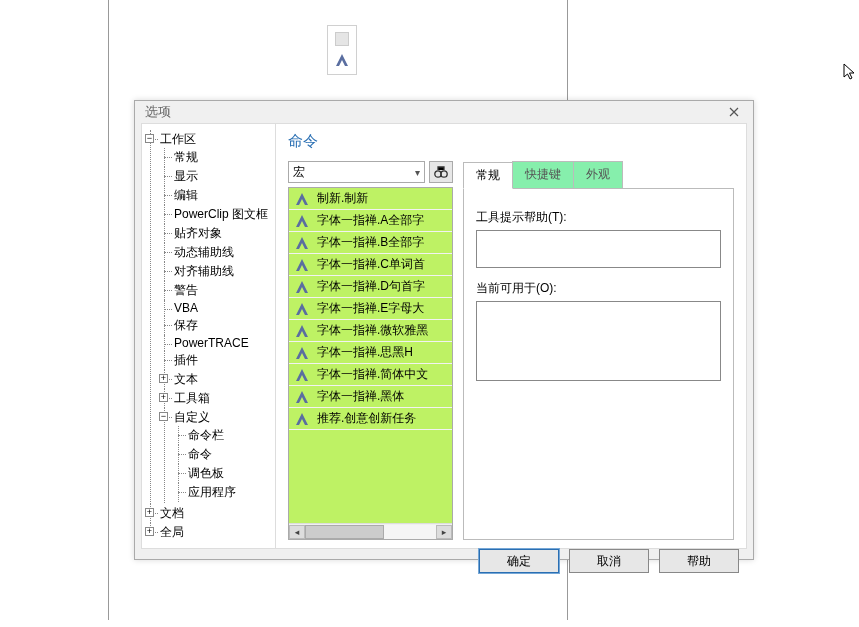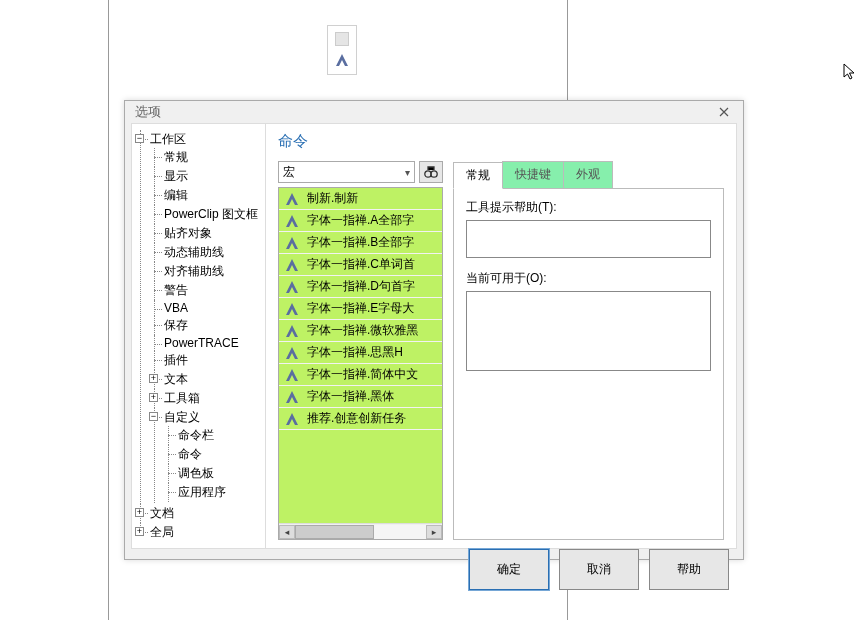--- a/index.html
+++ b/index.html
@@ -20,21 +20,21 @@
 .bg-icon-box {
   position: absolute; left: 218px; top: 25px;
   width: 30px; height: 50px;
   border: 1px solid #d0d0d0;
   display: flex; flex-direction: column; align-items: center; justify-content: space-around;
   padding: 3px 0;
 }
 .mini-swatch { width: 14px; height: 14px; background: #e5e5e5; border: 1px solid #ccc; }
 .mini-icon { width: 18px; height: 18px; display:flex; align-items:center; justify-content:center; }
 .dialog-shadow {
-  position: absolute; left: 124px; top: 100px;
+  position: absolute; left: 134px; top: 100px;
   width: 620px; height: 460px;
   border: 1px solid #aaa;
   background: #f0f0f0;
   box-shadow: 0 0 6px rgba(0,0,0,0.15);
   display: flex; flex-direction: column;
 }
 .titlebar {
   height: 26px; display: flex; align-items: center; justify-content: space-between;
   padding: 0 6px 0 10px; color: #666;
   font-size: 13px;
@@ -99,30 +99,30 @@
 .scroll-thumb { position:absolute; left:0; width:60%; height:100%; background:#ccc; border:1px solid #aaa;}
 .props-col { flex:1; display:flex; flex-direction:column; }
 .tabs { display:flex; }
 .tab {
   padding: 4px 12px; border:1px solid #bbb; border-bottom:none;
   background:#86efac; margin-right:-1px; cursor:pointer; position:relative;
 }
 .tab.active { background:#fff; z-index:2; border-bottom:1px solid #fff; top:1px;}
 .tab:not(.active){ color:#555; }
 .tab-panel {
-  border:1px solid #bbb; background:#fff; flex:1; padding: 10px 12px;
+  border:1px solid #bbb; background:#fff; flex:1; padding: 20px 12px;
 }
 .field-label { margin-bottom:4px; }
 .field-box { width: 245px; height: 38px; border:1px solid #888; margin-bottom: 12px; background:#fff; }
 .field-box.tall { height: 80px; }
 .dlg-footer {
   height: 46px; display:flex; align-items:center; justify-content:flex-end; gap: 10px; padding: 0 14px;
 }
 .btn {
-  min-width: 80px; height: 41px; border:1px solid #888; background:#e7e7e7;
+  min-width: 80px; height: 24px; border:1px solid #888; background:#e7e7e7;
   display:flex; align-items:center; justify-content:center; cursor:pointer;
 }
 .btn.primary { border:1px solid #2a6fb3; outline:1px solid #76a7d6; }
 .cursor {
   position:absolute; left: 843px; top: 63px;
   width: 14px; height: 18px; pointer-events:none;
 }
 </style>
 </head>
 <body>

